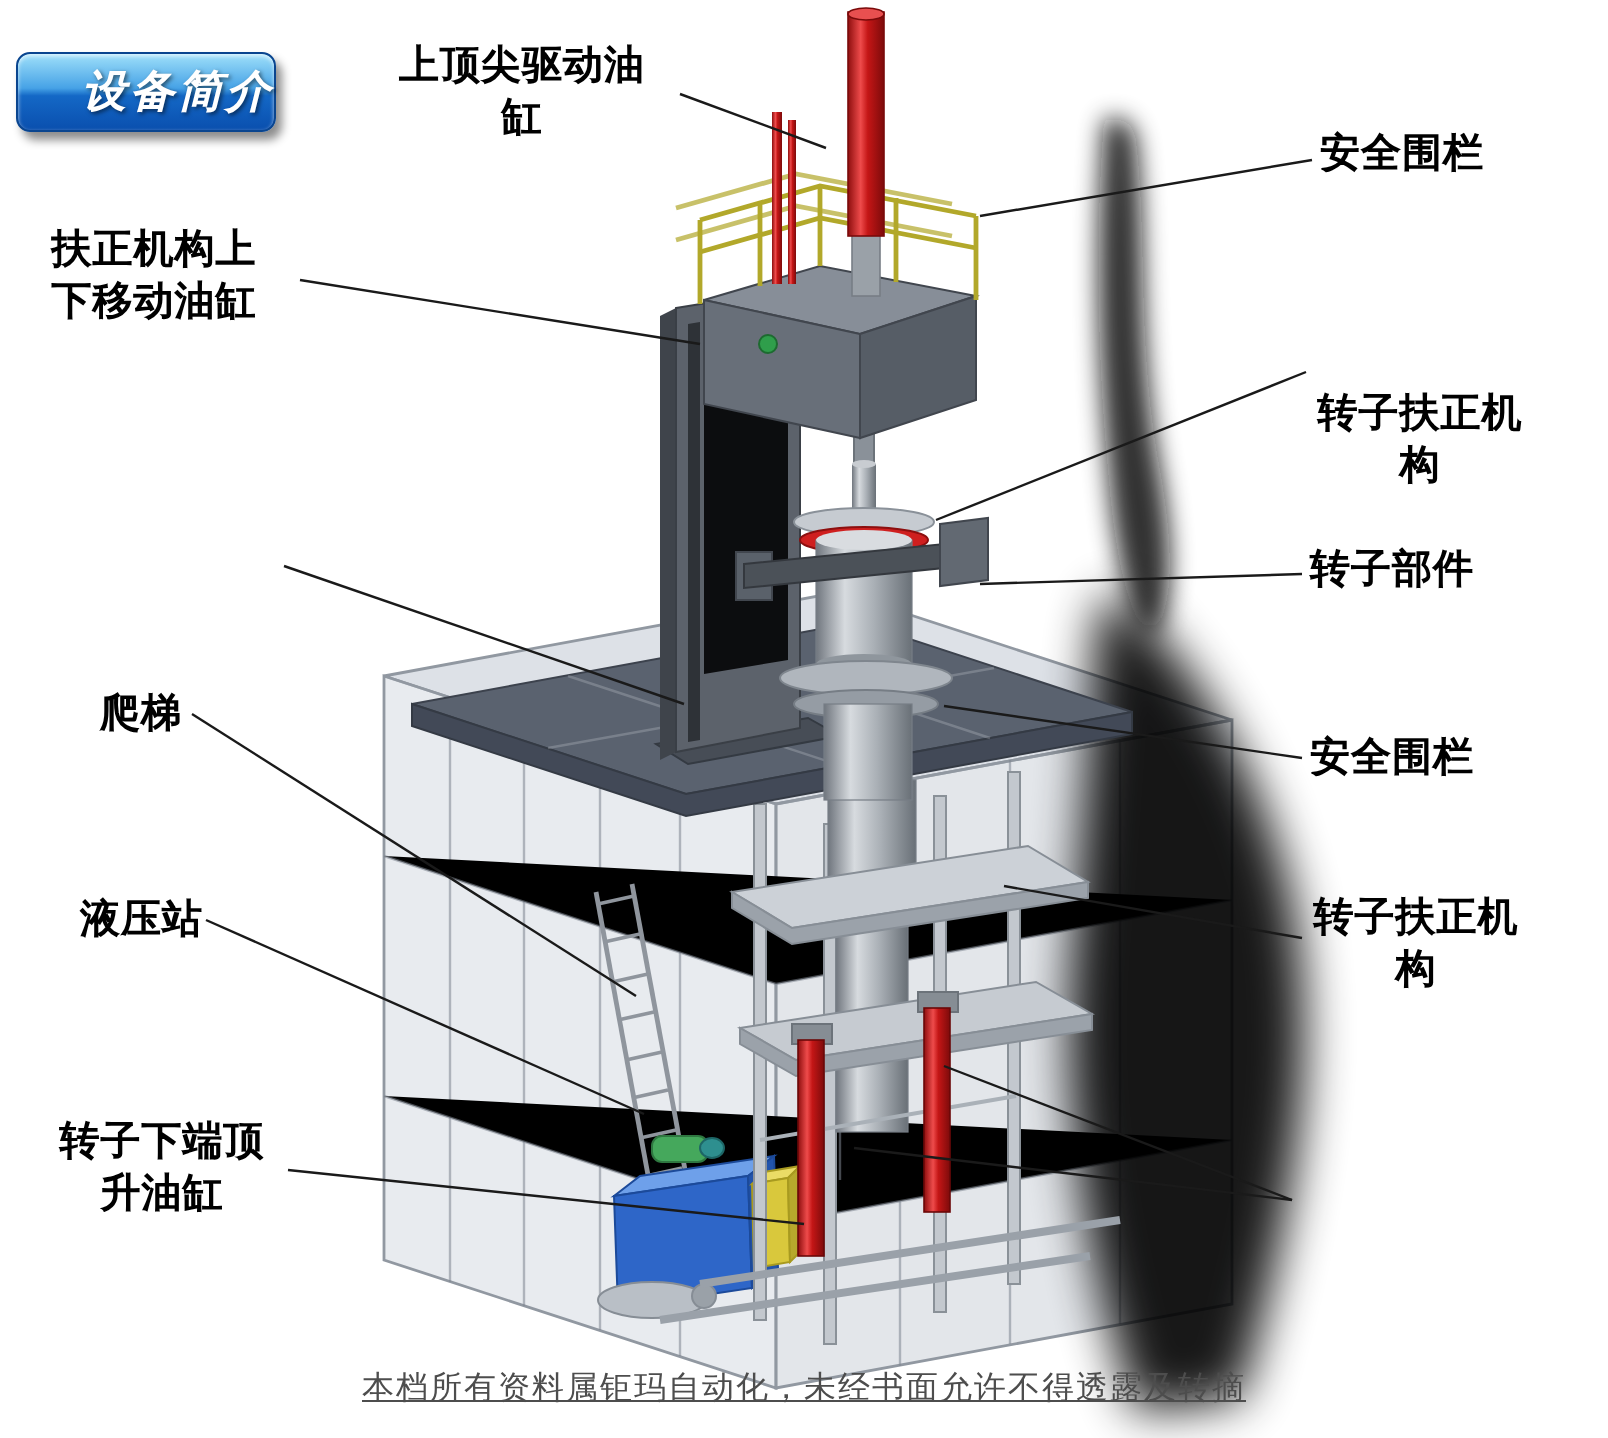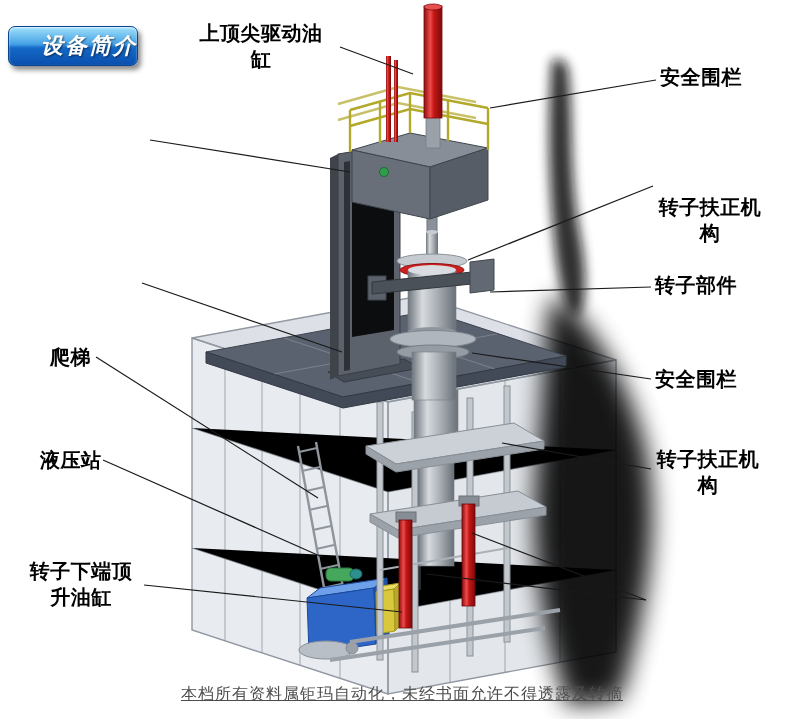--- a/index.html
+++ b/index.html
@@ -208,20 +208,21 @@
       <path d="M646,600 L472,533"></path>
       <path d="M646,600 L427,574"></path>
     </g>
   </svg>
 
   <div class="badge">
     <span>设备简介</span>
   </div>
 
   <div class="label wrap" style="left:196px;top:20px;width:130px;">上顶尖驱动油缸</div>
+  <div class="label wrap" style="left:24px;top:112px;width:106px;">扶正机构上下移动油缸</div>
   <div class="label" style="left:50px;top:344px;">爬梯</div>
   <div class="label" style="left:40px;top:447px;">液压站</div>
   <div class="label wrap" style="left:28px;top:558px;width:106px;">转子下端顶升油缸</div>
 
   <div class="label" style="left:660px;top:64px;">安全围栏</div>
   <div class="label wrap" style="left:657px;top:158px;width:106px;margin-top:36px;">转子扶正机构</div>
   <div class="label" style="left:655px;top:272px;">转子部件</div>
   <div class="label" style="left:655px;top:366px;">安全围栏</div>
   <div class="label wrap" style="left:655px;top:446px;width:106px;">转子扶正机构</div>
 

